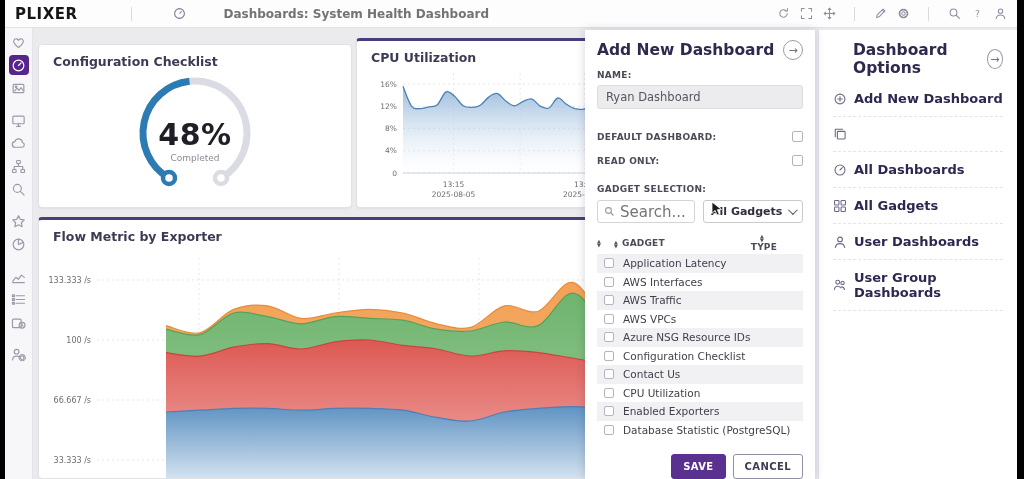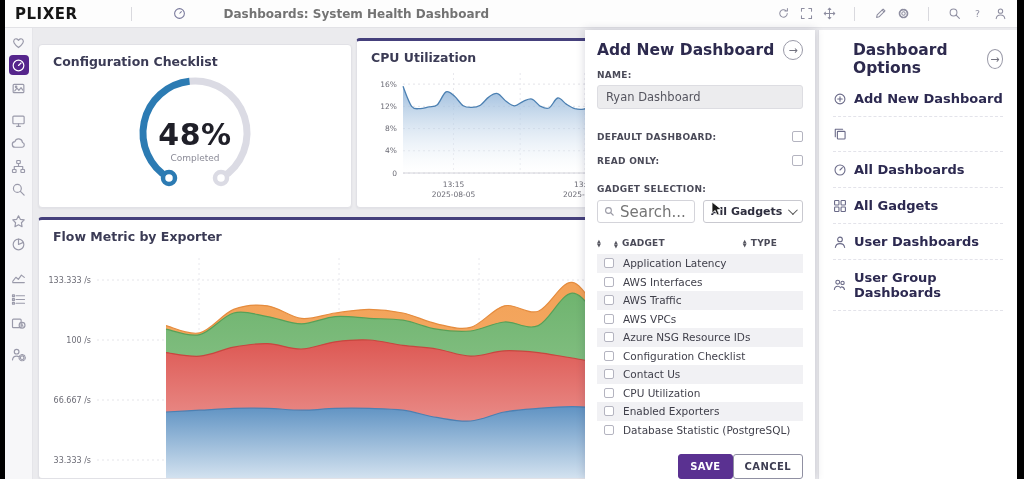--- a/index.html
+++ b/index.html
@@ -46,25 +46,25 @@
   .chk-row { display:flex; align-items:center; justify-content:space-between; margin-top:13px; }
   .cb { width:11px; height:11px; border:1.5px solid #b4b4c0; border-radius:2px; background:#fff; cursor:pointer; flex:0 0 auto; }
   .gadget-row { display:flex; gap:8px; margin-top:6px; }
   .search-box { flex:1; height:23px; border:1px solid #d4d4da; border-radius:3px; display:flex; align-items:center; padding:0 6px; gap:5px; color:#9a9aa5; background:#fff; }
   .search-box input { border:none; outline:none; width:100%; font-size:15px; color:#555; font-family:inherit; background:transparent; }
   .select-box { width:100px; height:23px; border:1px solid #c9c9d0; border-radius:3px; display:flex; align-items:center; padding:0 7px; font-size:11px; font-weight:600; color:#2e2e3e; cursor:pointer; background:#fff; }
   .select-box .chev { margin-left:auto; width:7px; height:7px; border-right:1.5px solid #555; border-bottom:1.5px solid #555; transform:rotate(45deg) translateY(-2px); }
   .tbl-head { display:flex; align-items:center; height:16px; margin-top:12px; font-size:9px; font-weight:700; color:#4a4a58; letter-spacing:.2px; }
   .sort { display:inline-flex; flex-direction:column; font-size:5px; line-height:4px; color:#55555f; margin-right:4px; }
   .col-gadget { display:flex; align-items:flex-end; margin-left:9px; }
-  .col-type { display:flex; align-items:center; margin-left:auto; margin-right:26px; }
+  .col-type { display:flex; align-items:center; margin-left:auto; margin-right:26px;flex-direction:column; }
   .rows { margin-top:3px; }
   .g-row { display:flex; align-items:center; height:18.5px; padding-left:7px; gap:9px; font-size:10.5px; color:#3f3f4a; }
   .g-row:nth-child(odd) { background:#f1f1f4; }
-  .btn-row { display:flex; justify-content:flex-end; margin-top:15px; }
+  .btn-row { display:flex; justify-content:flex-end; gap:7px; margin-top:15px; }
   .btn { font-size:10px; font-weight:700; letter-spacing:.4px; border-radius:3px; padding:6px 11px; cursor:pointer; font-family:inherit; }
   .btn-save { background:#5a3191; color:#fff; border:1px solid #5a3191; }
   .btn-cancel { background:#fff; color:#3d3d52; border:1px solid #9090a2; }
 
   
   .options-panel { position:absolute; left:813px; top:30px; right:0; bottom:0; background:#fff; border-left:1px solid #e4e4e8; z-index:45; padding:11px 14px; }
   .opt-item { display:flex; align-items:center; gap:7px; padding:10px 0; border-bottom:1px dashed #e3e3ea; font-size:13px; font-weight:600; color:#2c2950; cursor:pointer; }
   .opt-item .oicon { color:#6a6a88; display:inline-flex; }
   .opt-item svg { width:14px; height:14px; }
   .options-panel .panel-head { margin-bottom:4px;margin-left:20px; }

